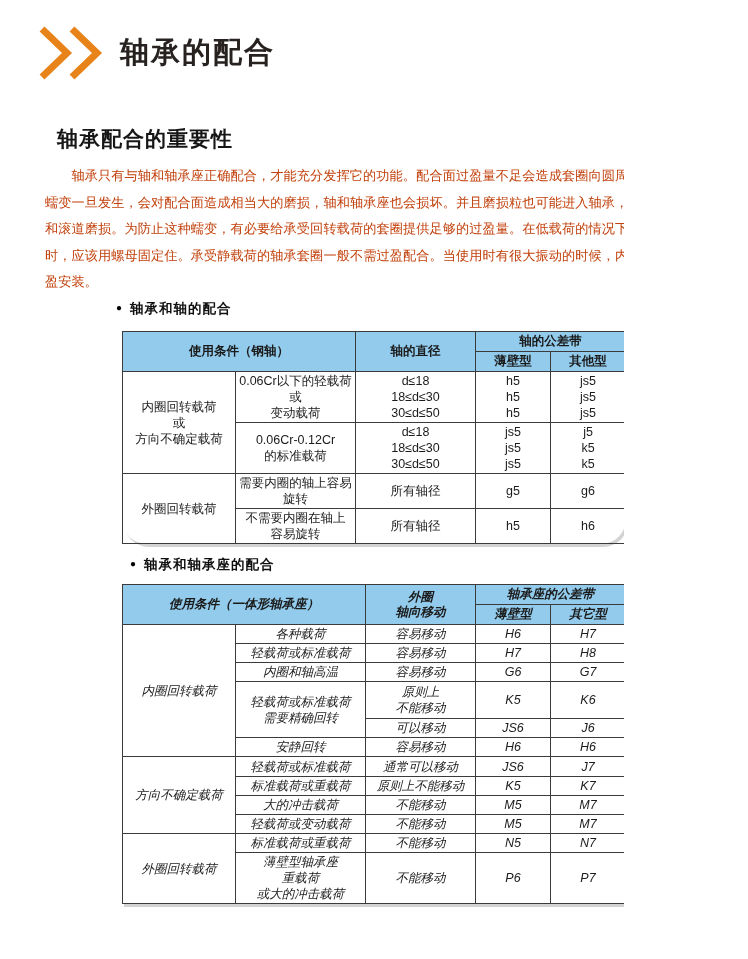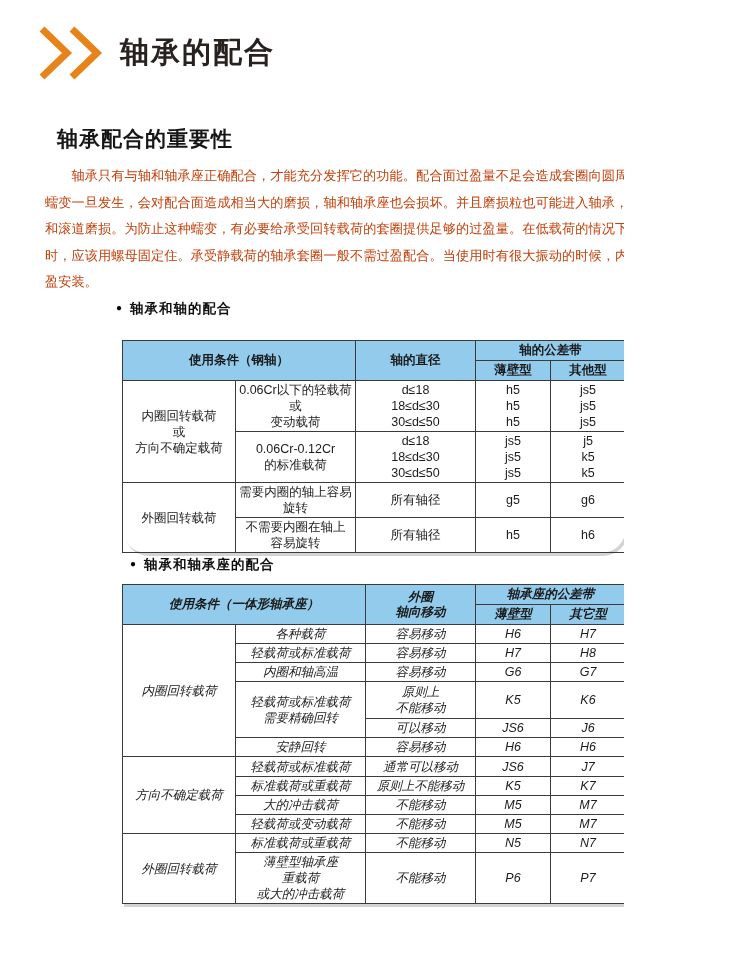--- a/index.html
+++ b/index.html
@@ -27,21 +27,21 @@
   .table-heading { position:absolute; font-size:13.5px; font-weight:bold; color:#101010; letter-spacing:1px; }
   .table-heading .bullet { font-size:10px; margin-right:7px; vertical-align:2px; color:#000; }
   #heading1 { left:116px; top:294px;margin-top:6px; }
   #heading2 { left:130px; top:556px; }
 
   
   .data-table {
     position:absolute; border-collapse:collapse; table-layout:fixed; background:#fff;
     box-shadow:2px 3px 0 rgba(130,130,130,0.35);
   }
-  #table1 { left:122px; top:340px; width:503px;border-radius:25px; }
+  #table1 { left:122px; top:331px; width:503px;border-radius:25px; }
   #table2 { left:122px; top:584px; width:503px;font-style:italic; }
   .data-table th, .data-table td {
     border:1px solid #3b3b3b; text-align:center; vertical-align:middle;
     font-size:12.5px; color:#1b1b1b; white-space:pre-line; line-height:16px; padding:1px 2px;
     overflow:hidden;
   }
   .data-table th { background:#92CBEC; font-weight:bold; line-height:15px; padding:0 2px; }
   .data-table td { font-weight:normal; }
 </style>
 </head>

